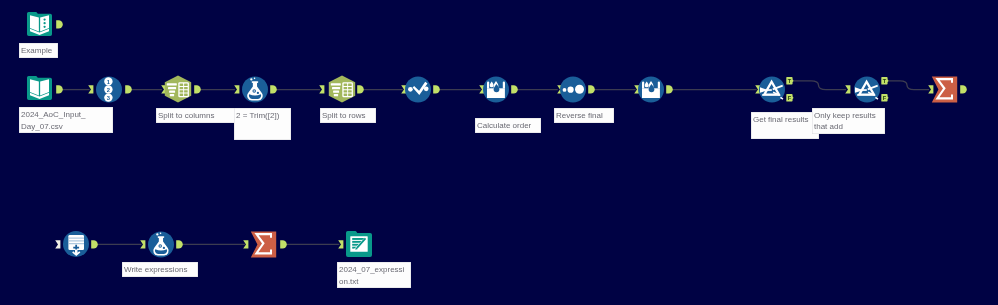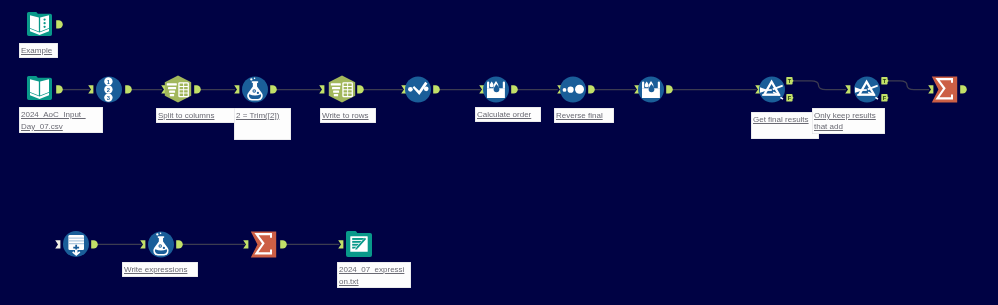--- a/index.html
+++ b/index.html
@@ -5,21 +5,21 @@
 <style>
   html,body{margin:0;padding:0;}
   body{width:998px;height:305px;overflow:hidden;background:#000244;
        font-family:"Liberation Sans",sans-serif;}
   #canvas{position:relative;width:998px;height:305px;background:#000244;}
   #wires{position:absolute;left:0;top:0;}
   .node{position:absolute;}
   .label{position:absolute;background:#fdfdfd;color:#6a6a73;
          font-size:8px;line-height:11.8px;padding:2px 3px 1px 2px;
          white-space:pre;box-sizing:border-box;
-         box-shadow:inset 0 0 0 0.5px #d9d9dd;text-decoration:underline;}
+         box-shadow:inset 0 0 0 0.5px #d9d9dd;}
   svg{display:block;overflow:visible;}
 </style>
 </head>
 <body>
 
 <div id="canvas">
 
 <svg id="wires" width="998" height="305" viewBox="0 0 998 305">
   <g fill="none" stroke="#3c3c50" stroke-width="1.3" stroke-linecap="butt">
     <path d="M60.5,89.6 H89.6"></path>
@@ -67,21 +67,21 @@
     <g fill="#ffffff">
       <path d="M11.85 5.4 L3.0 3.3 V16.1 L11.85 19.6 Z"></path>
       <path d="M13.15 5.4 L22.0 3.3 V16.1 L13.15 19.6 Z"></path>
       <path d="M3.0 16.8 L12.5 20.6 L22.0 16.8 V19.2 L12.5 23.0 L3.0 19.2 Z"></path>
     </g>
   </svg>
 </div>
 <svg class="node" style="left:55.6px;top:85.1px" width="5.6" height="8.8" viewBox="0 0 5.6 8.8">
   <path fill="#c2e068" d="M0.2,0.2 H2.6 A3.3 3.3 0 0 1 2.6 8.6 H0.2 Z"></path>
 </svg>
-<div class="label" style="left:19px;top:107px;width:84px;height:26px">2024_AoC_Input_
+<div class="label" style="left:19px;top:107px;width:94px;height:26px">2024_AoC_Input_
 Day_07.csv</div>
 
 <svg class="node" style="left:88.3px;top:85.1px" width="5.6" height="8.8" viewBox="0 0 5.6 8.8">
   <path fill="#c2e068" d="M0.2,0.2 H5.4 L5.4,8.6 H0.2 L3.0,4.4 Z"></path>
 </svg>
 <div class="node" style="left:96px;top:76px">
   <svg width="26" height="27" viewBox="0 0 26 27">
     <circle cx="13" cy="13.5" r="13" fill="#1a5e99"></circle>
     <g>
       <circle cx="12.4" cy="5.4" r="4.2" fill="#ffffff"></circle>
@@ -176,21 +176,21 @@
       <rect x="15.6" y="15.2" width="3.6" height="2.4" rx="0.3"></rect>
       <rect x="20.1" y="15.2" width="3.6" height="2.4" rx="0.3"></rect>
       <rect x="15.6" y="18.5" width="3.6" height="2.4" rx="0.3"></rect>
       <rect x="20.1" y="18.5" width="3.6" height="2.4" rx="0.3"></rect>
     </g>
   </svg>
 </div>
 <svg class="node" style="left:357.4px;top:85.1px" width="5.6" height="8.8" viewBox="0 0 5.6 8.8">
   <path fill="#c2e068" d="M0.2,0.2 H2.6 A3.3 3.3 0 0 1 2.6 8.6 H0.2 Z"></path>
 </svg>
-<div class="label" style="left:320px;top:107.5px;width:56px;height:15px">Write to rows</div>
+<div class="label" style="left:320px;top:107.5px;width:56px;height:15px">Split to rows</div>
 
 <svg class="node" style="left:401.4px;top:85.1px" width="5.6" height="8.8" viewBox="0 0 5.6 8.8">
   <path fill="#c2e068" d="M0.2,0.2 H5.4 L5.4,8.6 H0.2 L3.0,4.4 Z"></path>
 </svg>
 <div class="node" style="left:405px;top:76px">
   <svg width="26" height="27" viewBox="0 0 26 27">
     <circle cx="13" cy="13.5" r="13" fill="#1a5e99"></circle>
     <g fill="#ffffff">
       <path d="M9.1 10.0 L14.1 14.7 L20.2 5.8 L22.5 7.6 L14.3 18.9 L7.6 11.5 Z"></path>
       <circle cx="5.4" cy="13.3" r="2.35"></circle>
@@ -214,21 +214,21 @@
       <path d="M13.0 4.9 c1.6 2.1 2.35 3.45 2.35 4.5 v3.2 H10.65 v-3.2 c0 -1.05 0.75 -2.4 2.35 -4.5 Z"></path>
       <rect x="4.0" y="12.3" width="17.9" height="9.7"></rect>
       <path d="M8.7 5.6 c1.35 1.8 1.95 2.9 1.95 3.8 a1.95 1.95 0 0 1 -3.9 0 c0 -0.9 0.6 -2.0 1.95 -3.8 Z"></path>
     </g>
     <path fill="#1a5e99" d="M13.5 7.9 c2.0 2.65 2.9 4.2 2.9 5.45 a2.9 2.9 0 0 1 -5.8 0 c0 -1.25 0.9 -2.8 2.9 -5.45 Z"></path>
   </svg>
 </div>
 <svg class="node" style="left:511.4px;top:85.1px" width="5.6" height="8.8" viewBox="0 0 5.6 8.8">
   <path fill="#c2e068" d="M0.2,0.2 H2.6 A3.3 3.3 0 0 1 2.6 8.6 H0.2 Z"></path>
 </svg>
-<div class="label" style="left:475px;top:107px;width:66px;height:15px">Calculate order</div>
+<div class="label" style="left:475px;top:118px;width:66px;height:15px">Calculate order</div>
 
 <svg class="node" style="left:556.5px;top:85.1px" width="5.6" height="8.8" viewBox="0 0 5.6 8.8">
   <path fill="#c2e068" d="M0.2,0.2 H5.4 L5.4,8.6 H0.2 L3.0,4.4 Z"></path>
 </svg>
 <div class="node" style="left:560px;top:76px">
   <svg width="26" height="27" viewBox="0 0 26 27">
     <circle cx="13" cy="13.5" r="13" fill="#1a5e99"></circle>
     <g fill="#ffffff">
       <circle cx="4.5" cy="13.9" r="1.9"></circle>
       <circle cx="10.6" cy="13.7" r="3.1"></circle>

